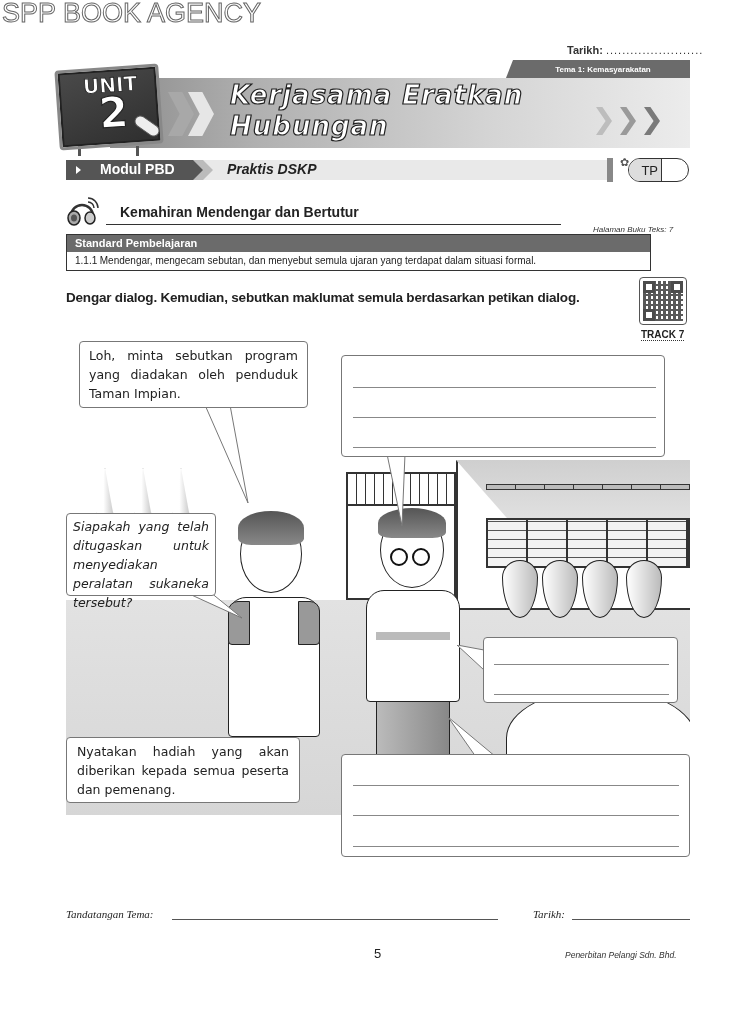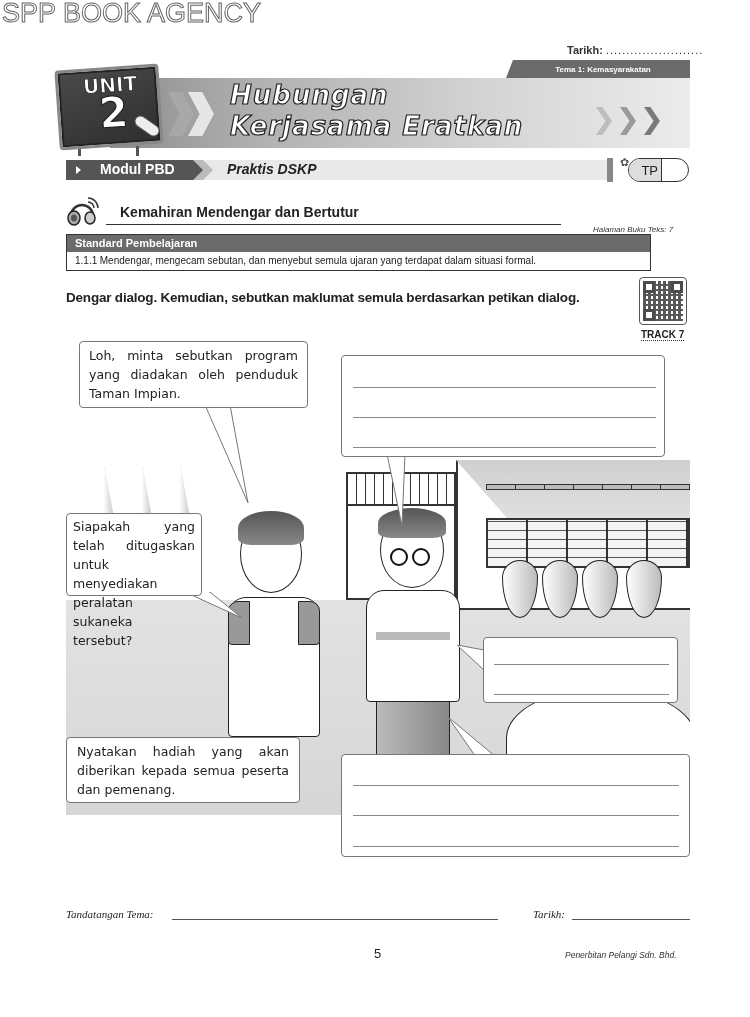--- a/index.html
+++ b/index.html
@@ -150,22 +150,22 @@
 <div class="date-top">
   <span>Tarikh:</span>
   <span class="dots">........................</span>
 </div>
 <div class="tema-tab">Tema 1: Kemasyarakatan</div>
 
 <div class="banner"></div>
 <div class="banner-chev" style="left:168px; background:#a8a8a8;"></div>
 <div class="banner-chev" style="left:188px; background:#e6e6e6;"></div>
 <div class="banner-title">
+  <div>Kerjasama Eratkan</div>
   <div>Hubungan</div>
-  <div>Kerjasama Eratkan</div>
 </div>
 <div class="banner-right-chev" style="left:596px; background:#bdbdbd;"></div>
 <div class="banner-right-chev" style="left:620px; background:#9a9a9a;"></div>
 <div class="banner-right-chev" style="left:644px; background:#7a7a7a;"></div>
 
 <div class="board-leg" style="left:78px;"></div>
 <div class="board-leg" style="left:136px;"></div>
 <div class="unit-board"></div>
 <div class="unit-label">UNIT</div>
 <div class="unit-num">2</div>
@@ -265,21 +265,21 @@
 <div class="bubble" style="left:341px; top:355px; width:324px; height:102px;">
   <div class="wline" style="left:11px; top:31px; width:303px;"></div>
   <div class="wline" style="left:11px; top:61px; width:303px;"></div>
   <div class="wline" style="left:11px; top:91px; width:303px;"></div>
 </div>
 
 <svg class="tail" style="left:185px; top:592px;" width="60" height="30">
   <polygon points="0,0 25,0 57,26" fill="#fff" stroke="#777" stroke-width="1"></polygon>
   <line x1="1" y1="1" x2="24" y2="1" stroke="#fff" stroke-width="3"></line>
 </svg>
-<div class="bubble" style="left:66px; top:513px; width:136px; height:83px; padding:3px 6px;">
+<div class="bubble" style="left:66px; top:513px; width:150px; height:83px; padding:3px 6px;font-style:italic;">
   <div class="bubble-text" style="font-size:12.5px; line-height:19px;">Siapakah yang telah ditugaskan untuk menyediakan peralatan sukaneka tersebut?</div>
 </div>
 
 <svg class="tail" style="left:457px; top:645px;" width="30" height="40">
   <polygon points="27,5 27,25 0,0" fill="#fff" stroke="#777" stroke-width="1"></polygon>
   <line x1="28" y1="6" x2="28" y2="24" stroke="#fff" stroke-width="3"></line>
 </svg>
 <div class="bubble" style="left:483px; top:637px; width:195px; height:66px;">
   <div class="wline" style="left:10px; top:26px; width:175px;"></div>
   <div class="wline" style="left:10px; top:56px; width:175px;"></div>

